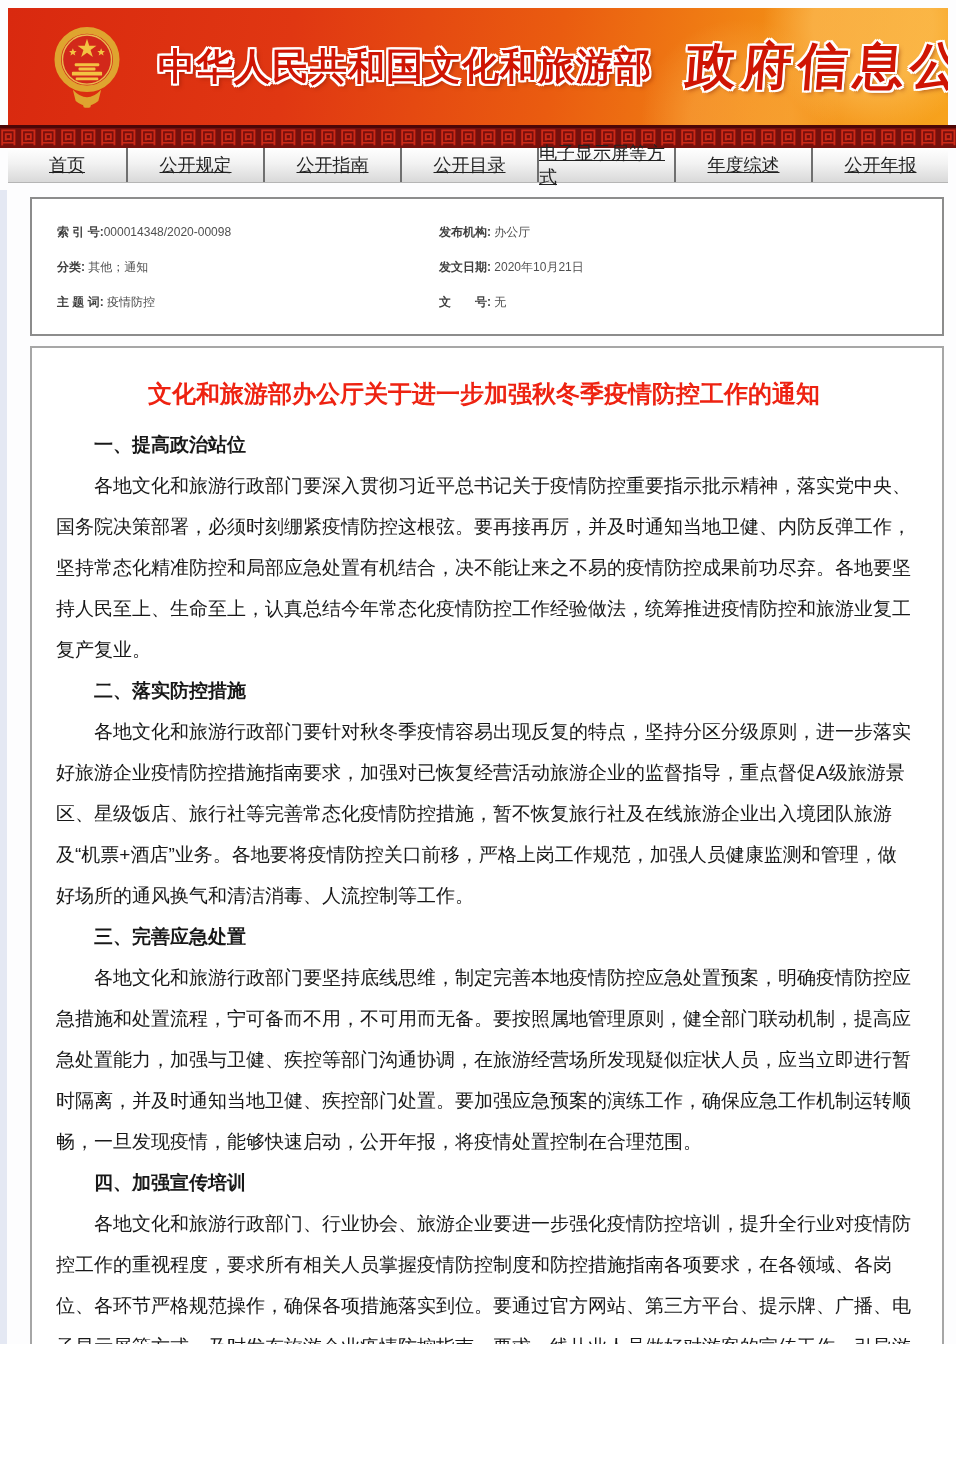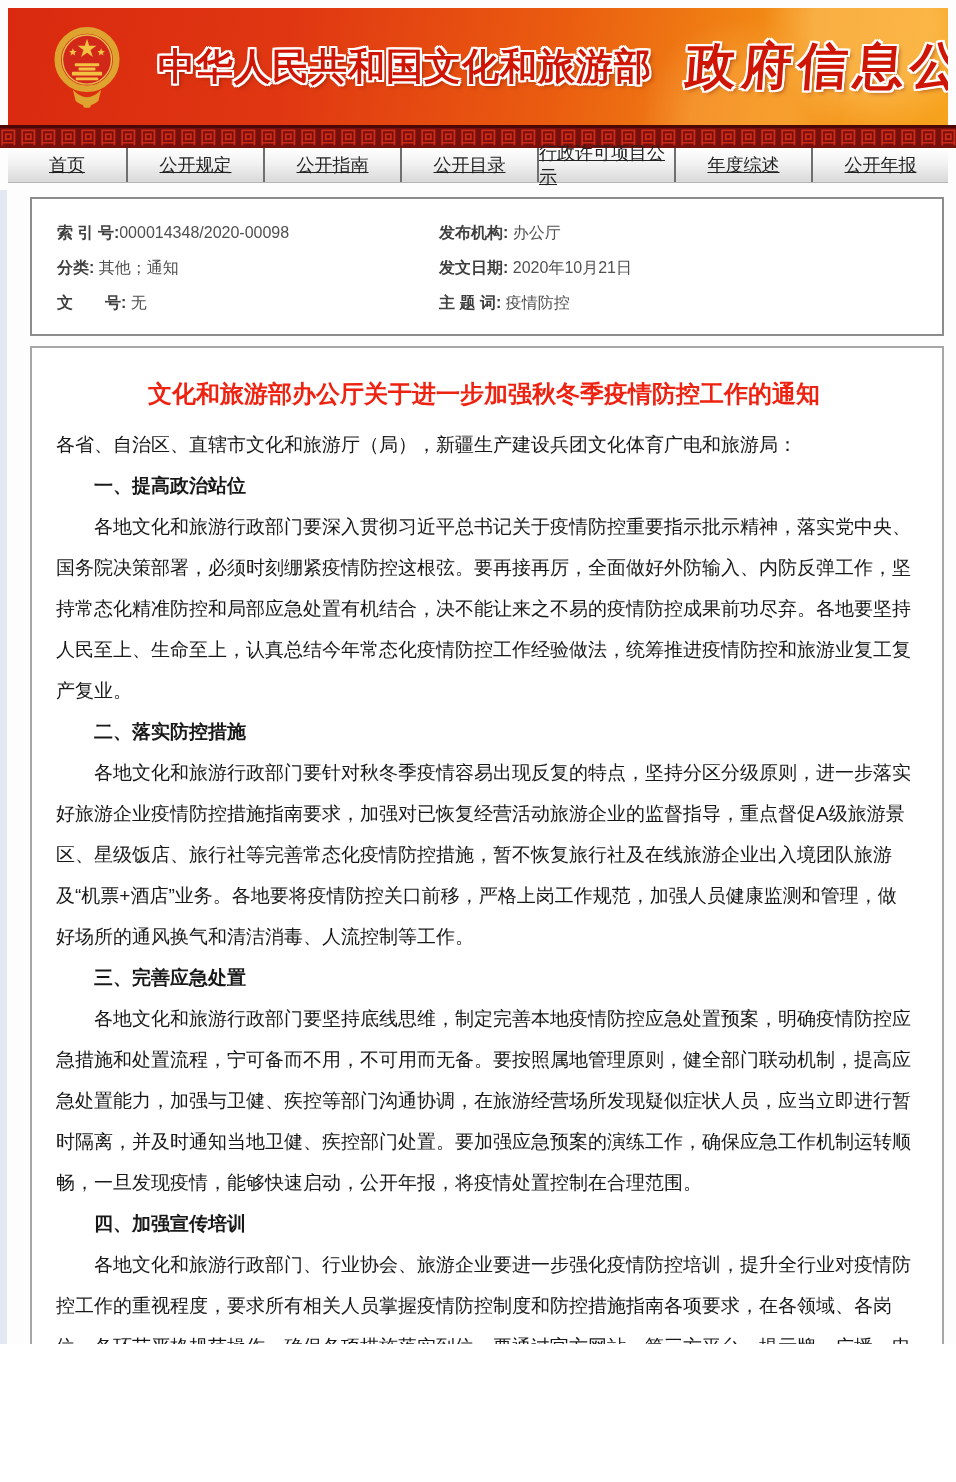--- a/index.html
+++ b/index.html
@@ -56,21 +56,21 @@
   }
   .nav-item:first-child{flex:0 0 118px;}
   .nav-item:last-child{border-right:none;text-align:right;}
 
   
   .meta-box{
     margin:14px 10px 0 30px;width:914px;box-sizing:border-box;
     border:2px solid #8c8c8c;background:#fff;
     padding:16px 10px 14px 25px;
     display:grid;grid-template-columns:382px 1fr;
-    font-size:16px;color:#4f4f4f;line-height:35px;
+    font-size:12px;color:#4f4f4f;line-height:35px;
   }
   .meta-label{font-weight:bold;color:#3f3f3f;white-space:pre;}
   .meta-value{color:#4f4f4f;}
 
   
   .main-box{
     margin:10px 10px 0 30px;width:914px;box-sizing:border-box;
     border:2px solid #a6a6a6;border-bottom:none;background:#fff;
     min-height:1250px;padding:26px 30px 0 24px;
   }
@@ -122,41 +122,40 @@
     </div>
   </div>
 
   <div class="meander">回回回回回回回回回回回回回回回回回回回回回回回回回回回回回回回回回回回回回回回回回回回回回回回回回回回回回回回回回回回回回回回回回回回回回回回回回回回回回回回回回回回回回回回回回回</div>
 
   <div class="nav">
     <div class="nav-item">首页</div>
     <div class="nav-item">公开规定</div>
     <div class="nav-item">公开指南</div>
     <div class="nav-item">公开目录</div>
-    <div class="nav-item">行政许可项目公示</div>
+    <div class="nav-item">电子显示屏等方式</div>
     <div class="nav-item">年度综述</div>
     <div class="nav-item">公开年报</div>
   </div>
 
   <div class="meta-box">
     <div class="meta-cell"><span class="meta-label">索 引 号:</span><span class="meta-value">000014348/2020-00098</span></div>
     <div class="meta-cell"><span class="meta-label">发布机构: </span><span class="meta-value">办公厅</span></div>
     <div class="meta-cell"><span class="meta-label">分类: </span><span class="meta-value">其他；通知</span></div>
     <div class="meta-cell"><span class="meta-label">发文日期: </span><span class="meta-value">2020年10月21日</span></div>
+    <div class="meta-cell"><span class="meta-label">主 题 词: </span><span class="meta-value">疫情防控</span></div>
     <div class="meta-cell"><span class="meta-label">文　　号: </span><span class="meta-value">无</span></div>
-    <div class="meta-cell"><span class="meta-label">主 题 词: </span><span class="meta-value">疫情防控</span></div>
   </div>
 
   <div class="main-box">
     <div class="doc-title">文化和旅游部办公厅关于进一步加强秋冬季疫情防控工作的通知</div>
     <div class="doc-text">
-      <p class="salutation">各省、自治区、直辖市文化和旅游厅（局），新疆生产建设兵团文化体育广电和旅游局：</p>
 
       <p class="sec-heading">一、提高政治站位</p>
-      <p class="indent">各地文化和旅游行政部门要深入贯彻习近平总书记关于疫情防控重要指示批示精神，落实党中央、国务院决策部署，必须时刻绷紧疫情防控这根弦。要再接再厉，全面做好外防输入、内防反弹工作，坚持常态化精准防控和局部应急处置有机结合，决不能让来之不易的疫情防控成果前功尽弃。各地要坚持人民至上、生命至上，认真总结今年常态化疫情防控工作经验做法，统筹推进疫情防控和旅游业复工复产复业。</p>
+      <p class="indent">各地文化和旅游行政部门要深入贯彻习近平总书记关于疫情防控重要指示批示精神，落实党中央、国务院决策部署，必须时刻绷紧疫情防控这根弦。要再接再厉，并及时通知当地卫健、内防反弹工作，坚持常态化精准防控和局部应急处置有机结合，决不能让来之不易的疫情防控成果前功尽弃。各地要坚持人民至上、生命至上，认真总结今年常态化疫情防控工作经验做法，统筹推进疫情防控和旅游业复工复产复业。</p>
 
       <p class="sec-heading">二、落实防控措施</p>
       <p class="indent">各地文化和旅游行政部门要针对秋冬季疫情容易出现反复的特点，坚持分区分级原则，进一步落实好旅游企业疫情防控措施指南要求，加强对已恢复经营活动旅游企业的监督指导，重点督促A级旅游景区、星级饭店、旅行社等完善常态化疫情防控措施，暂不恢复旅行社及在线旅游企业出入境团队旅游及“机票+酒店”业务。各地要将疫情防控关口前移，严格上岗工作规范，加强人员健康监测和管理，做好场所的通风换气和清洁消毒、人流控制等工作。</p>
 
       <p class="sec-heading">三、完善应急处置</p>
       <p class="indent">各地文化和旅游行政部门要坚持底线思维，制定完善本地疫情防控应急处置预案，明确疫情防控应急措施和处置流程，宁可备而不用，不可用而无备。要按照属地管理原则，健全部门联动机制，提高应急处置能力，加强与卫健、疾控等部门沟通协调，在旅游经营场所发现疑似症状人员，应当立即进行暂时隔离，并及时通知当地卫健、疾控部门处置。要加强应急预案的演练工作，确保应急工作机制运转顺畅，一旦发现疫情，能够快速启动，公开年报，将疫情处置控制在合理范围。</p>
 
       <p class="sec-heading">四、加强宣传培训</p>
       <p class="indent">各地文化和旅游行政部门、行业协会、旅游企业要进一步强化疫情防控培训，提升全行业对疫情防控工作的重视程度，要求所有相关人员掌握疫情防控制度和防控措施指南各项要求，在各领域、各岗位、各环节严格规范操作，确保各项措施落实到位。要通过官方网站、第三方平台、提示牌、广播、电子显示屏等方式，及时发布旅游企业疫情防控指南，要求一线从业人员做好对游客的宣传工作，引导游客增强防护意识、掌握防护知识，遵守安全警示规定，积极配合防控工作。</p>
 

